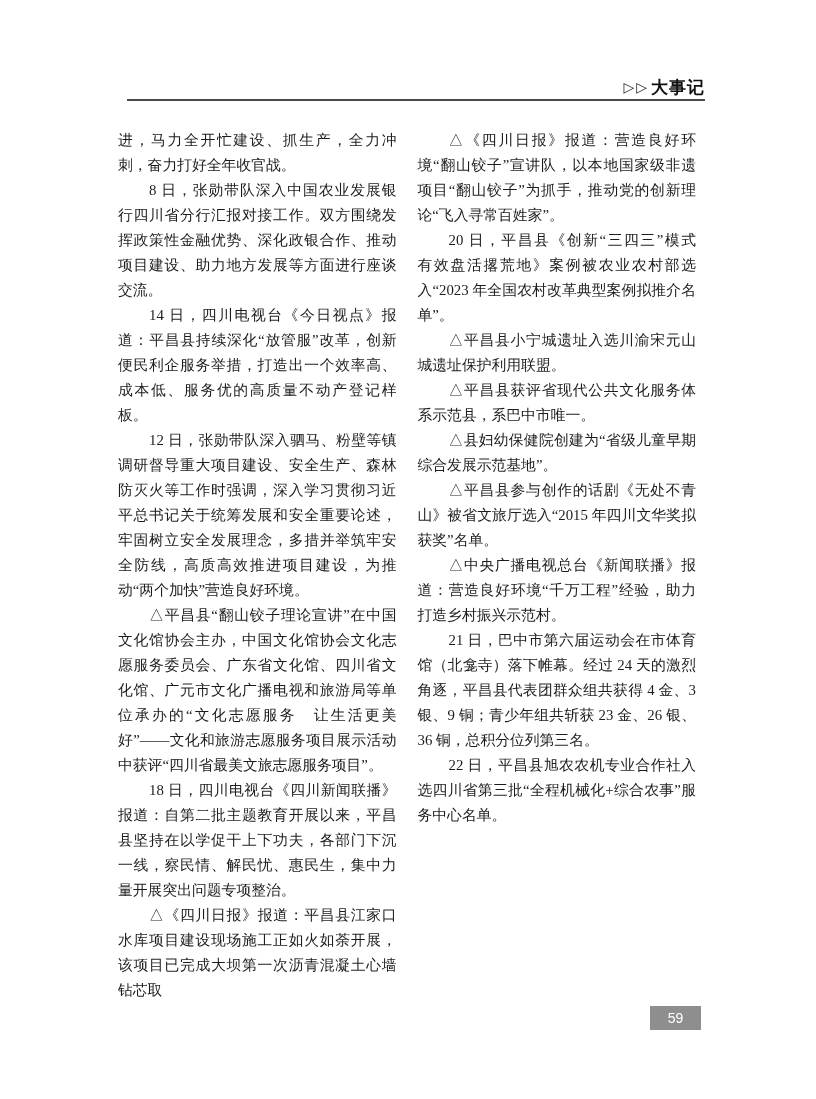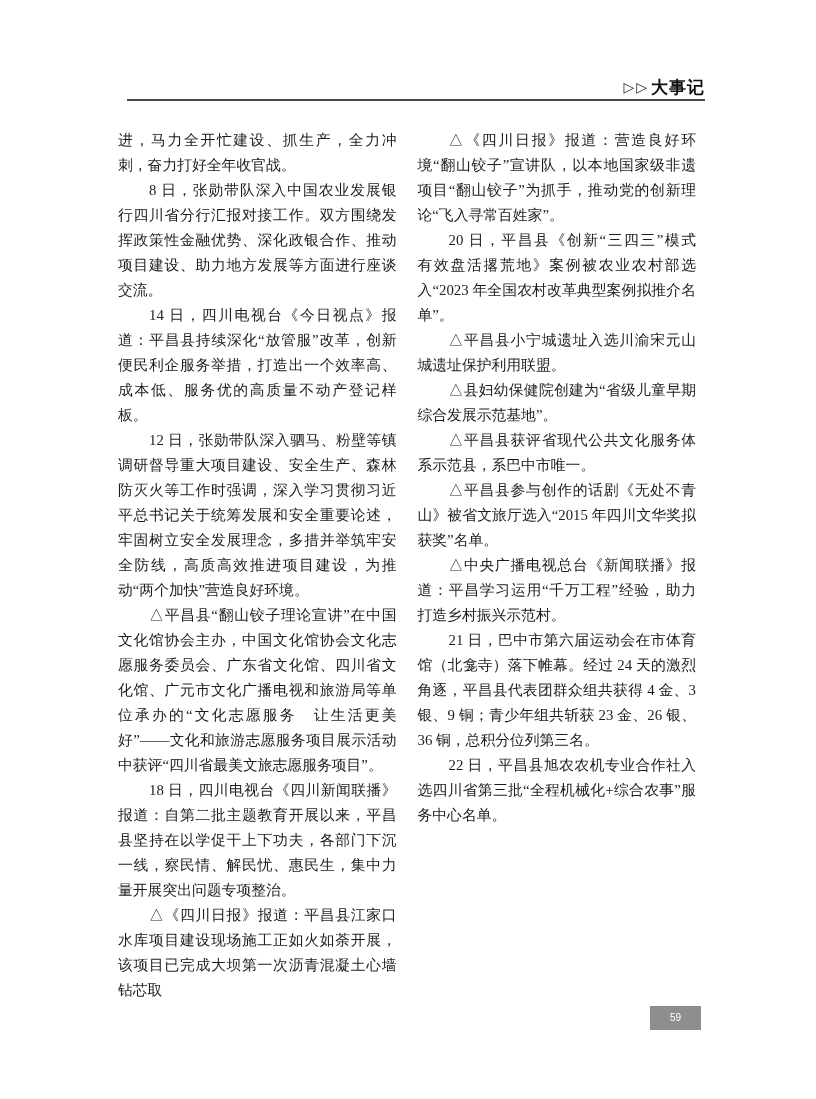--- a/index.html
+++ b/index.html
@@ -66,21 +66,21 @@
   }
   .page-number {
     position: absolute;
     left: 650px;
     top: 1006px;
     width: 51px;
     height: 24px;
     background: #8e8e8e;
     color: #ffffff;
     font-family: "Liberation Sans", sans-serif;
-    font-size: 10px;
+    font-size: 14px;
     line-height: 24px;
     text-align: center;
   }
 </style>
 </head>
 <body>
 
 <div class="page">
 
   <div class="page-header">
@@ -94,24 +94,24 @@
       <p>14 日，四川电视台《今日视点》报道：平昌县持续深化“放管服”改革，创新便民利企服务举措，打造出一个效率高、成本低、服务优的高质量不动产登记样板。</p>
       <p>12 日，张勋带队深入驷马、粉壁等镇调研督导重大项目建设、安全生产、森林防灭火等工作时强调，深入学习贯彻习近平总书记关于统筹发展和安全重要论述，牢固树立安全发展理念，多措并举筑牢安全防线，高质高效推进项目建设，为推动“两个加快”营造良好环境。</p>
       <p>△平昌县“翻山铰子理论宣讲”在中国文化馆协会主办，中国文化馆协会文化志愿服务委员会、广东省文化馆、四川省文化馆、广元市文化广播电视和旅游局等单位承办的“文化志愿服务　让生活更美好”——文化和旅游志愿服务项目展示活动中获评“四川省最美文旅志愿服务项目”。</p>
       <p>18 日，四川电视台《四川新闻联播》报道：自第二批主题教育开展以来，平昌县坚持在以学促干上下功夫，各部门下沉一线，察民情、解民忧、惠民生，集中力量开展突出问题专项整治。</p>
       <p>△《四川日报》报道：平昌县江家口水库项目建设现场施工正如火如荼开展，该项目已完成大坝第一次沥青混凝土心墙钻芯取</p>
     </div>
     <div class="col">
       <p>△《四川日报》报道：营造良好环境“翻山铰子”宣讲队，以本地国家级非遗项目“翻山铰子”为抓手，推动党的创新理论“飞入寻常百姓家”。</p>
       <p>20 日，平昌县《创新“三四三”模式　有效盘活撂荒地》案例被农业农村部选入“2023 年全国农村改革典型案例拟推介名单”。</p>
       <p>△平昌县小宁城遗址入选川渝宋元山城遗址保护利用联盟。</p>
+      <p>△平昌县获评省现代公共文化服务体系示范县，系巴中市唯一。</p>
       <p>△县妇幼保健院创建为“省级儿童早期综合发展示范基地”。</p>
-      <p>△平昌县获评省现代公共文化服务体系示范县，系巴中市唯一。</p>
       <p>△平昌县参与创作的话剧《无处不青山》被省文旅厅选入“2015 年四川文华奖拟获奖”名单。</p>
-      <p>△中央广播电视总台《新闻联播》报道：平昌学习运用“千万工程”经验，助力打造乡村振兴示范村。</p>
+      <p>△中央广播电视总台《新闻联播》报道：营造良好环境“千万工程”经验，助力打造乡村振兴示范村。</p>
       <p>21 日，巴中市第六届运动会在市体育馆（北龛寺）落下帷幕。经过 24 天的激烈角逐，平昌县代表团群众组共获得 4 金、3 银、9 铜；青少年组共斩获 23 金、26 银、36 铜，总积分位列第三名。</p>
       <p>22 日，平昌县旭农农机专业合作社入选四川省第三批“全程机械化+综合农事”服务中心名单。</p>
     </div>
   </div>
 
   <div class="page-number">59</div>
 
 </div>
 
 </body></html>

